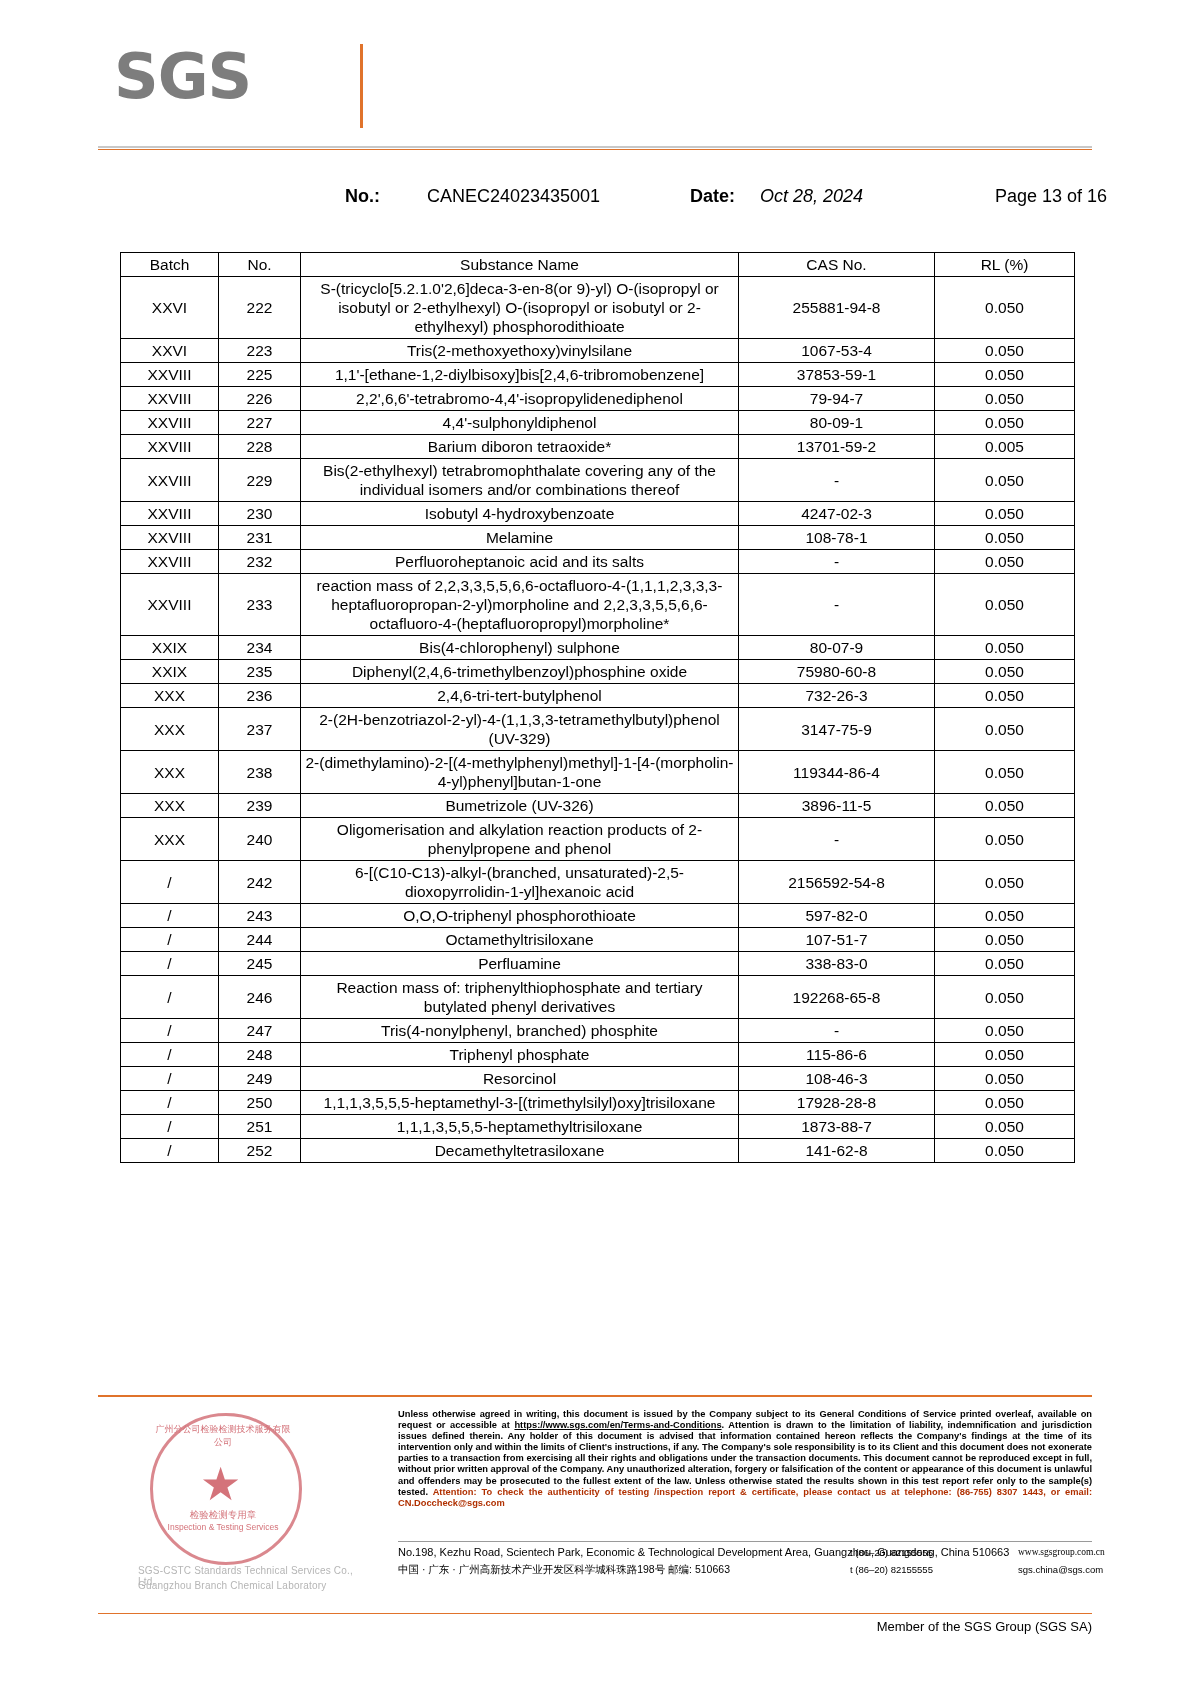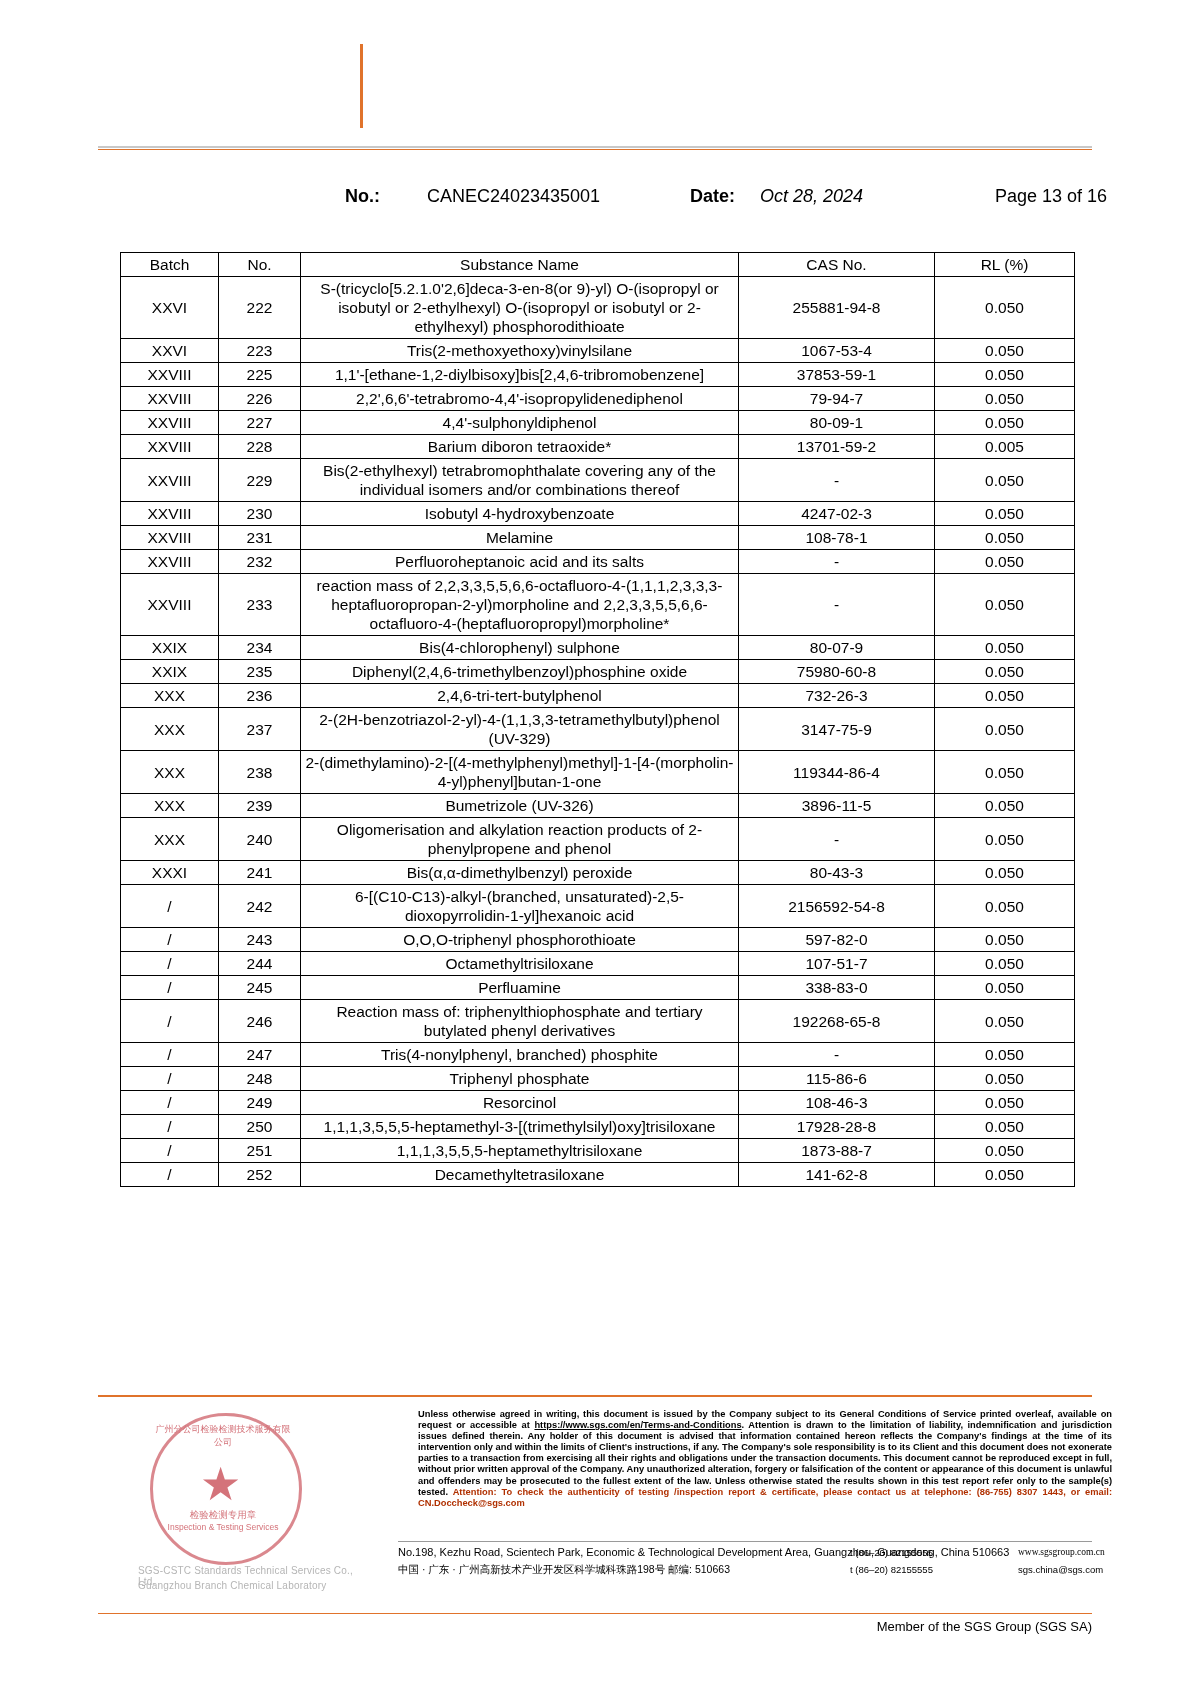--- a/index.html
+++ b/index.html
@@ -234,21 +234,20 @@
   .legal {
     position: absolute;
     top: 14px;
     left: 300px;
     width: 694px;
     font-size: 9.3px;
     line-height: 11.1px;
     font-weight: bold;
     color: #000000;
     text-align: justify;
-    margin-left: 20px;
   }
   .legal .attention {
     color: #b03000;
   }
   .legal .link {
     text-decoration: underline;
   }
   .addr-block {
     position: absolute;
     top: 150px;
@@ -302,20 +301,21 @@
     text-align: right;
     font-size: 13px;
   }
 </style>
 </head>
 <body>
 
 <div class="page">
 
   <div class="header">
+    <div class="sgs-logo">SGS</div>
     <div class="logo-rule-v"></div>
     <div class="logo-rule-h"></div>
     <div class="logo-rule-h2"></div>
   </div>
 
   <div class="title-row">
     <div class="meta-no-label">No.:</div>
     <div class="meta-no-value">CANEC24023435001</div>
     <div class="meta-date-label">Date:</div>
     <div class="meta-date-value">Oct 28, 2024</div>
@@ -461,27 +461,20 @@
             <td>0.050</td>
           </tr>
           <tr>
             <td>XXX</td>
             <td>240</td>
             <td>Oligomerisation and alkylation reaction products of 2-phenylpropene and phenol</td>
             <td>-</td>
             <td>0.050</td>
           </tr>
           <tr>
-            <td>XXXI</td>
-            <td>241</td>
-            <td>Bis(α,α-dimethylbenzyl) peroxide</td>
-            <td>80-43-3</td>
-            <td>0.050</td>
-          </tr>
-          <tr>
             <td>/</td>
             <td>242</td>
             <td>6-[(C10-C13)-alkyl-(branched, unsaturated)-2,5-dioxopyrrolidin-1-yl]hexanoic acid</td>
             <td>2156592-54-8</td>
             <td>0.050</td>
           </tr>
           <tr>
             <td>/</td>
             <td>243</td>
             <td>O,O,O-triphenyl phosphorothioate</td>

